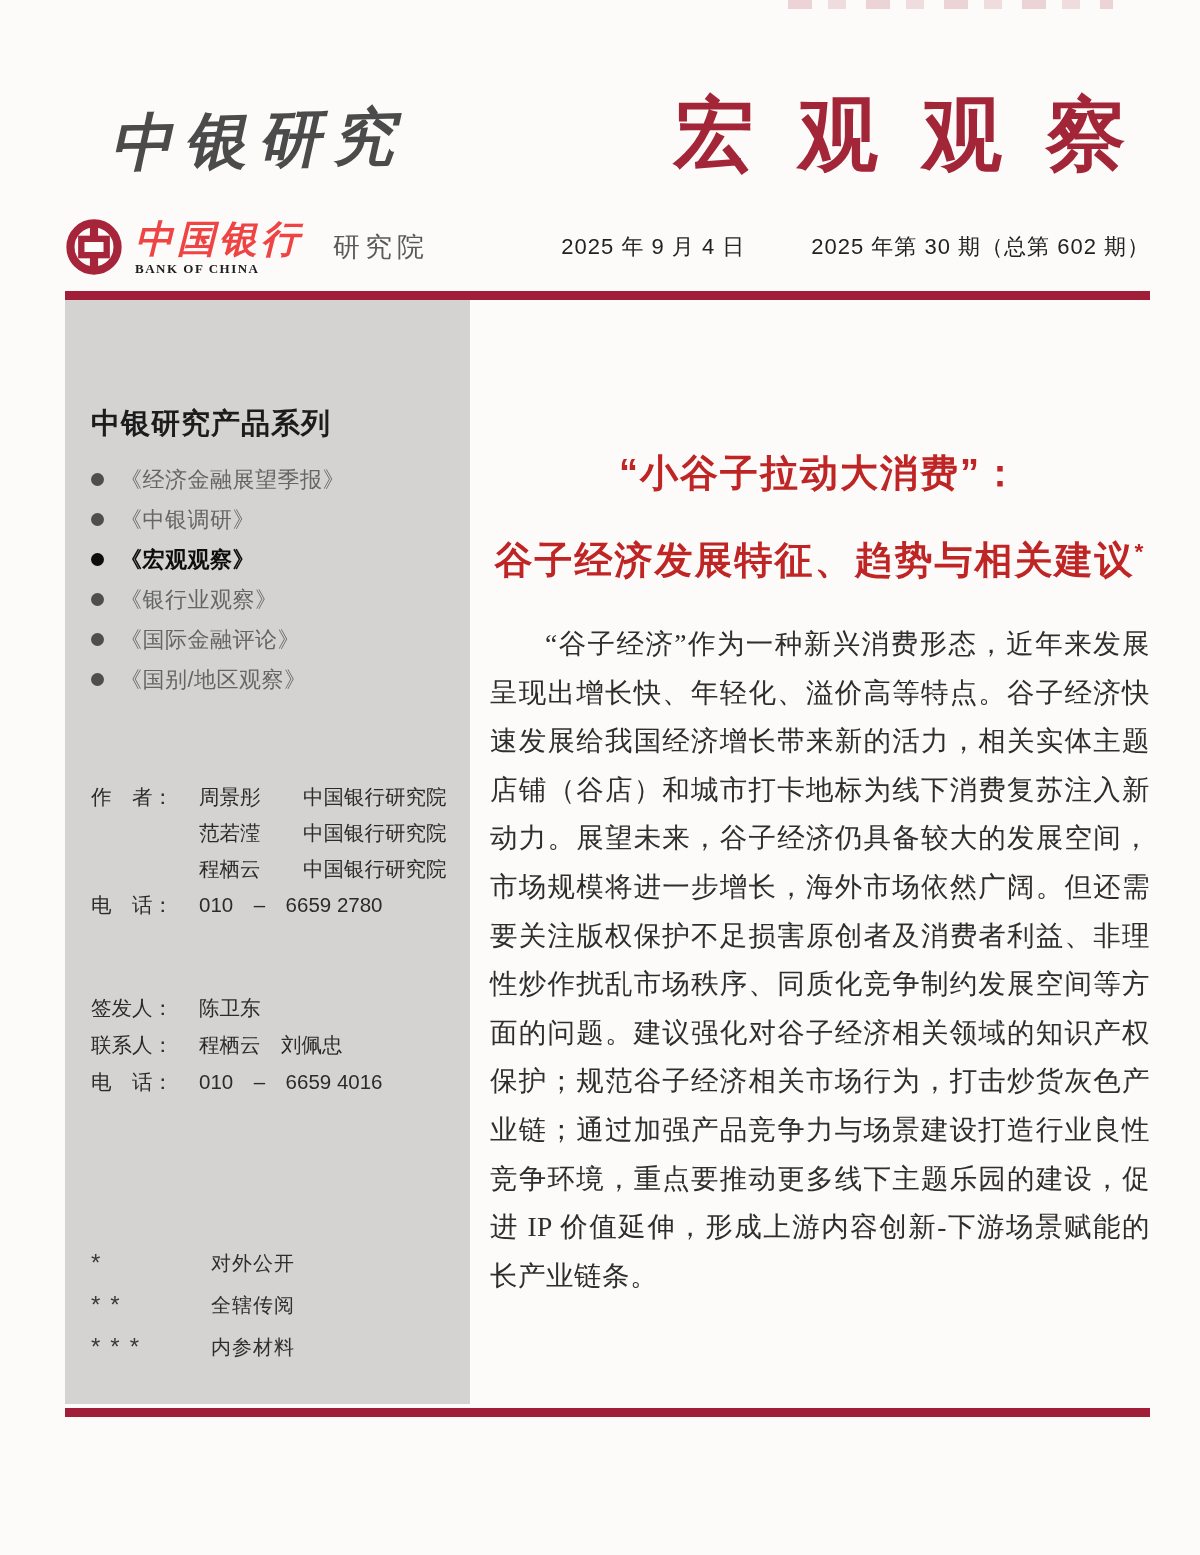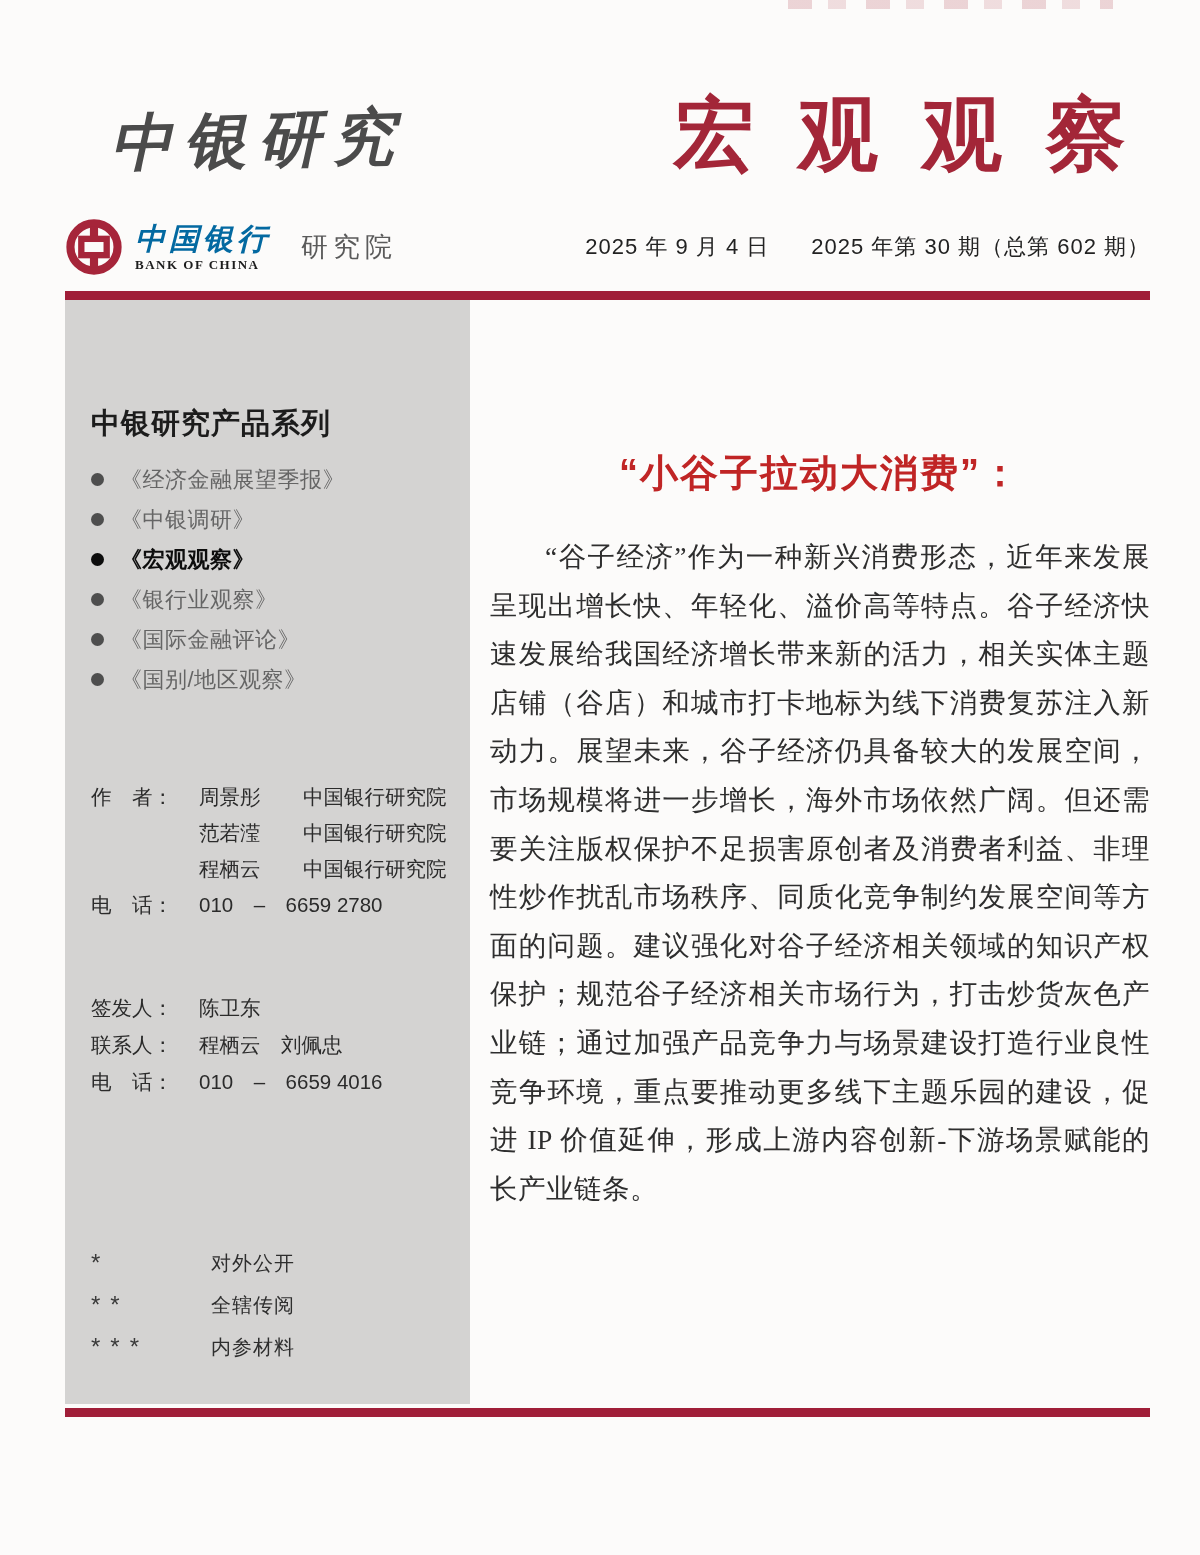--- a/index.html
+++ b/index.html
@@ -63,32 +63,32 @@
     justify-content: space-between;
     align-items: center;
     margin-top: 26px;
     height: 62px;
   }
   .logo-group { display: flex; align-items: center; }
   .boc-emblem { width: 58px; height: 58px; }
   .boc-names { margin-left: 12px; display: flex; flex-direction: column; line-height: 1; }
   .boc-cn {
     font-family: "DejaVu Serif", "Liberation Serif", serif;
-    font-size: 30px; font-weight: bold; font-style: italic;
-    color: #0369a1; letter-spacing: 4px;
+    font-size: 38px; font-weight: bold; font-style: italic;
+    color: #ef4444; letter-spacing: 4px;
   }
   .boc-en {
     font-family: "Liberation Serif", "DejaVu Serif", serif;
     font-size: 13px; font-weight: bold; color: #1d1d1d;
     letter-spacing: 1.5px; margin-top: 4px;
   }
   .division {
     font-size: 27px; color: #5a5a5a; margin-left: 30px; letter-spacing: 5px;
   }
-  .issue-group { display: flex; align-items: flex-end; gap: 42px; }
+  .issue-group { display: flex; align-items: flex-end; gap: 66px; }
   .pub-date, .pub-issue { font-size: 22px; color: #222; letter-spacing: 1px; }
 
   .red-rule {
     height: 9px;
     background: #a01e38;
     margin-top: 13px;
   }
   .red-rule.bottom { margin-top: 4px; }
 
   
@@ -277,20 +277,23 @@
           <div class="footnote-row">
             <span class="fn-stars">***</span>
             <span class="fn-label">内参材料</span>
           </div>
         </div>
 
       </div>
 
       <div class="main">
         <div class="art-title line1">“小谷子拉动大消费”：</div>
+        <div class="art-title line2">
+          <span>谷子经济发展特征、趋势与相关建议</span><sup>*</sup>
+        </div>
         <p class="abstract">“谷子经济”作为一种新兴消费形态，近年来发展呈现出增长快、年轻化、溢价高等特点。谷子经济快速发展给我国经济增长带来新的活力，相关实体主题店铺（谷店）和城市打卡地标为线下消费复苏注入新动力。展望未来，谷子经济仍具备较大的发展空间，市场规模将进一步增长，海外市场依然广阔。但还需要关注版权保护不足损害原创者及消费者利益、非理性炒作扰乱市场秩序、同质化竞争制约发展空间等方面的问题。建议强化对谷子经济相关领域的知识产权保护；规范谷子经济相关市场行为，打击炒货灰色产业链；通过加强产品竞争力与场景建设打造行业良性竞争环境，重点要推动更多线下主题乐园的建设，促进 IP 价值延伸，形成上游内容创新-下游场景赋能的长产业链条。</p>
       </div>
 
     </div>
 
     <div class="red-rule bottom"></div>
 
   </div>
 </div>
 

